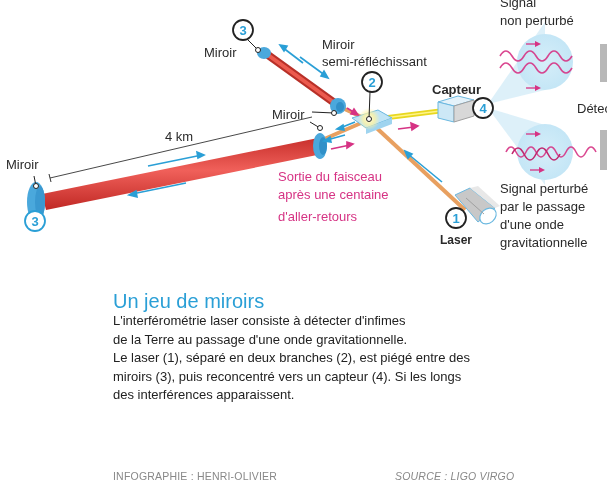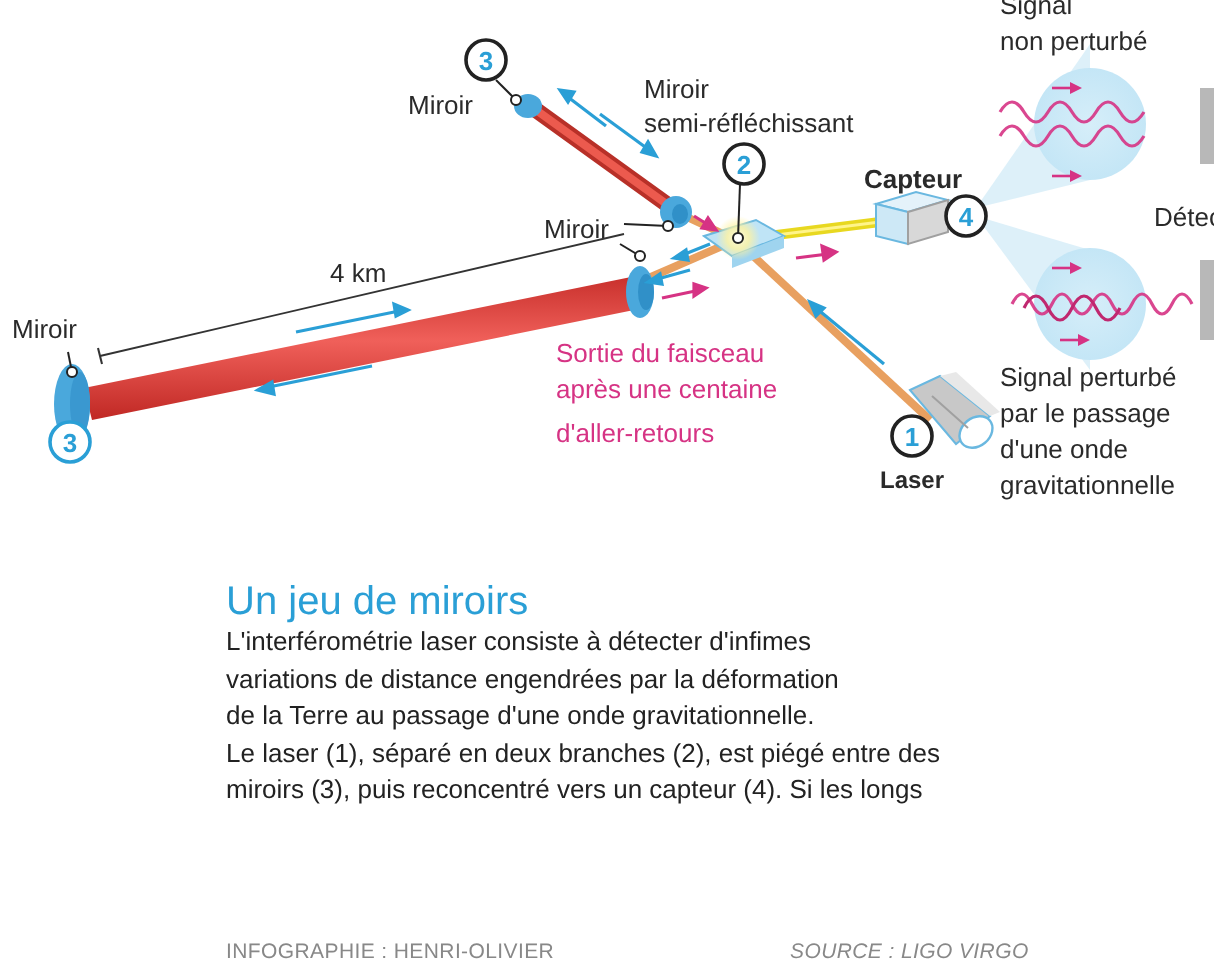--- a/index.html
+++ b/index.html
@@ -193,20 +193,20 @@
   <span class="lbl" style="left:500px;top:216px;">d'une onde</span>
   <span class="lbl" style="left:500px;top:234px;">gravitationnelle</span>
   <span class="lbl lbl-pink" style="left:278px;top:168px;">Sortie du faisceau</span>
   <span class="lbl lbl-pink" style="left:278px;top:186px;">après une centaine</span>
   <span class="lbl lbl-pink" style="left:278px;top:196px;margin-top:12px;">d'aller-retours</span>
 </div>
 
 <div class="text-block">
   <h2 class="title">Un jeu de miroirs</h2>
   <p class="body-line">L'interférométrie laser consiste à détecter d'infimes</p>
-  <p class="body-line">variations de distance engendrées par la déformation</p>
   <p class="body-line">de la Terre au passage d'une onde gravitationnelle.</p>
   <p class="body-line">Le laser (1), séparé en deux branches (2), est piégé entre des</p>
   <p class="body-line">miroirs (3), puis reconcentré vers un capteur (4). Si les longs</p>
+  <p class="body-line">des interférences apparaissent.</p>
 </div>
 
 <div class="footer" style="left:113px;">INFOGRAPHIE : HENRI-OLIVIER</div>
 <div class="footer" style="left:395px;font-style:italic;">SOURCE : LIGO VIRGO</div>
 
 </body></html>

